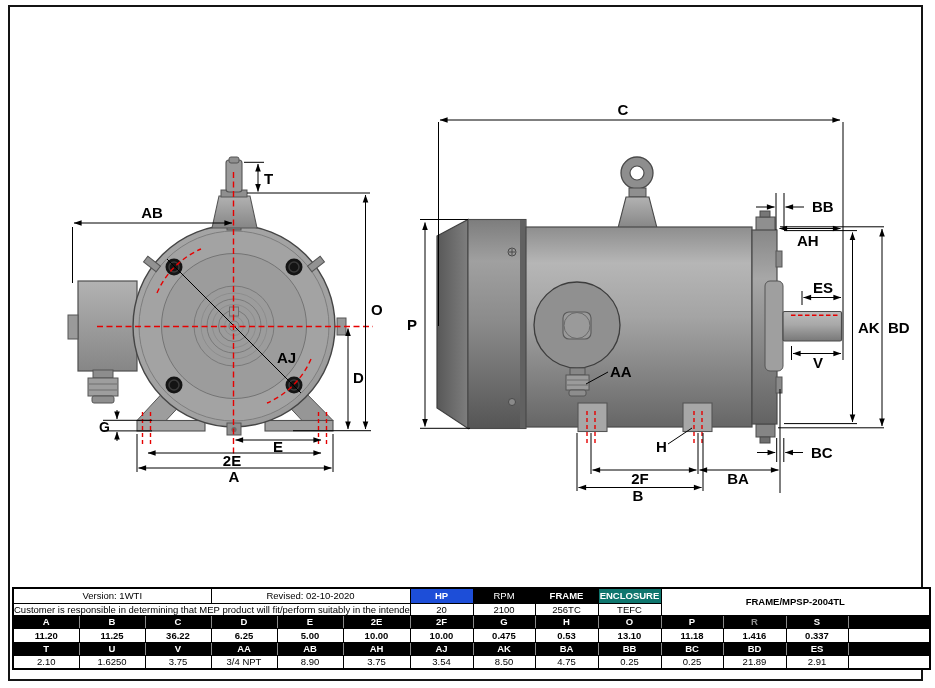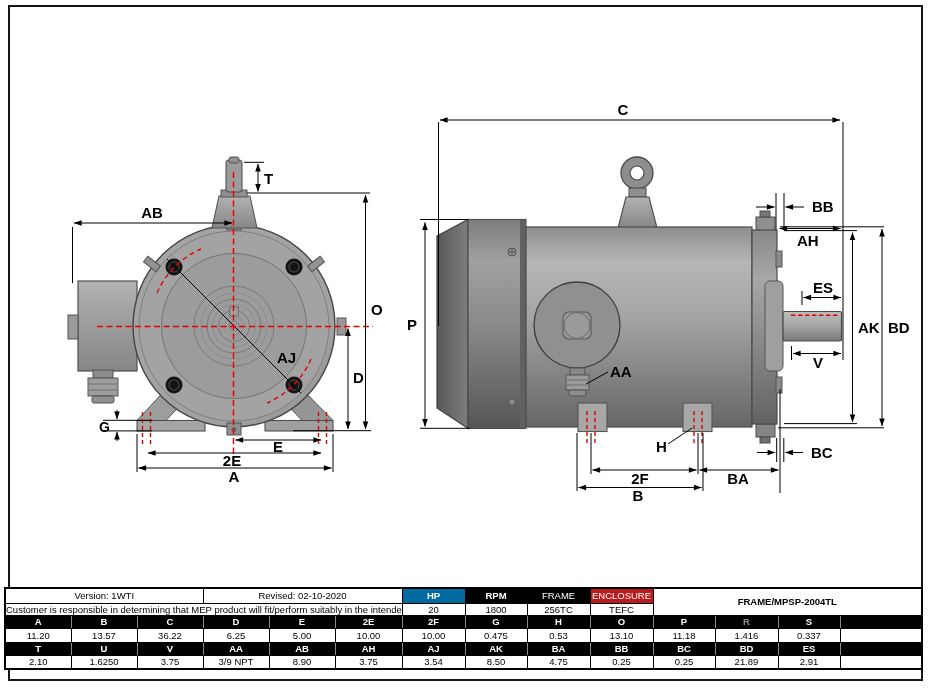--- a/index.html
+++ b/index.html
@@ -4,34 +4,34 @@
 <style>
   html,body{margin:0;padding:0;background:#ffffff;}
   .canvas{position:relative;width:935px;height:688px;background:#fff;
           font-family:"Liberation Sans",sans-serif;overflow:hidden;}
   .frame{position:absolute;left:8px;top:5px;width:915px;height:676px;
          border:2px solid #141414;box-sizing:border-box;}
   svg.draw{position:absolute;left:0;top:0;}
   .L{font:bold 15px "Liberation Sans",sans-serif;fill:#000;}
   .Ls{font:bold 14px "Liberation Sans",sans-serif;fill:#000;}
 
-  table.spec{position:absolute;left:4px;top:587px;width:919px;
+  table.spec{position:absolute;left:12px;top:587px;width:919px;
              border-collapse:collapse;table-layout:fixed;background:#fff;
              border:2px solid #000;}
   table.spec td{border:1px solid #000;text-align:center;vertical-align:middle;
      padding:0;font-size:9.5px;color:#000;overflow:hidden;white-space:nowrap;
      font-family:"Liberation Sans",sans-serif;}
   tr.hd td{background:#000;color:#fff;font-weight:bold;
      border-left-color:#8a8a8a;border-right-color:#8a8a8a;}
   tr.hd td.rhd{color:#8f8f8f;}
   td.part{font-weight:bold;font-size:13px;}
   td.disc{font-size:6.9px;}
   td.vers{font-size:9.5px;}
   tr.r1{height:15px;} tr.r2{height:12px;} tr.r3{height:13px;}
-  tr.r4{height:14px;} tr.r5{height:13px;} tr.r6{height:14px;}
+  tr.r4{height:14px;font-weight:bold;} tr.r5{height:13px;} tr.r6{height:14px;}
 </style>
 </head>
 <body>
 
 <div class="canvas">
   <div class="frame"></div>
 
   <svg class="draw" width="935" height="588" viewBox="0 0 935 588">
     <defs>
       <marker id="ar" viewBox="0 0 10 8" refX="9.2" refY="4" markerWidth="9" markerHeight="7" orient="auto-start-reverse">
@@ -301,30 +301,30 @@
       <col style="width:63px">
         <col style="width:62px">
         <col style="width:63px">
       <col style="width:62px">
         <col style="width:82px">
     </colgroup>
     <tbody>
         <tr class="r1">
       <td class="vers" colspan="3">Version: 1WTI</td>
       <td class="vers" colspan="3">Revised: 02-10-2020</td>
-      <td style="background:#0369a1;color:#fff;font-weight:bold">HP</td>
-      <td style="background:#000;color:#fff;font-weight:bold">RPM</td>
-      <td style="background:#000;color:#fff;font-weight:normal">FRAME</td>
-      <td style="background:#b91c1c;color:#fff;font-weight:normal">ENCLOSURE</td>
+      <td style="background:#1d4ed8;color:#fff;font-weight:bold">HP</td>
+      <td style="background:#000;color:#fff;font-weight:normal">RPM</td>
+      <td style="background:#000;color:#fff;font-weight:bold">FRAME</td>
+      <td style="background:#0f766e;color:#fff;font-weight:bold">ENCLOSURE</td>
       <td class="part" colspan="4" rowspan="2">FRAME/MPSP-2004TL</td>
     </tr>
     <tr class="r2">
       <td class="disc" colspan="6">Customer is responsible in determining that MEP product will fit/perform suitably in the intended application</td>
       <td>20</td>
-      <td>1800</td>
+      <td>2100</td>
       <td>256TC</td>
       <td>TEFC</td>
     </tr>
     <tr class="hd r3">
       <td>A</td>
       <td>B</td>
       <td>C</td>
       <td>D</td>
       <td>E</td>
       <td>2E</td>
@@ -332,21 +332,21 @@
       <td>G</td>
       <td>H</td>
       <td>O</td>
       <td>P</td>
       <td class="rhd">R</td>
       <td>S</td>
       <td></td>
     </tr>
     <tr class="r4">
       <td>11.20</td>
-      <td>13.57</td>
+      <td>11.25</td>
       <td>36.22</td>
       <td>6.25</td>
       <td>5.00</td>
       <td>10.00</td>
       <td>10.00</td>
       <td>0.475</td>
       <td>0.53</td>
       <td>13.10</td>
       <td>11.18</td>
       <td>1.416</td>
@@ -366,21 +366,21 @@
       <td>BB</td>
       <td>BC</td>
       <td>BD</td>
       <td>ES</td>
       <td></td>
     </tr>
     <tr class="r6">
       <td>2.10</td>
       <td>1.6250</td>
       <td>3.75</td>
-      <td>3/9 NPT</td>
+      <td>3/4 NPT</td>
       <td>8.90</td>
       <td>3.75</td>
       <td>3.54</td>
       <td>8.50</td>
       <td>4.75</td>
       <td>0.25</td>
       <td>0.25</td>
       <td>21.89</td>
       <td>2.91</td>
       <td></td>

